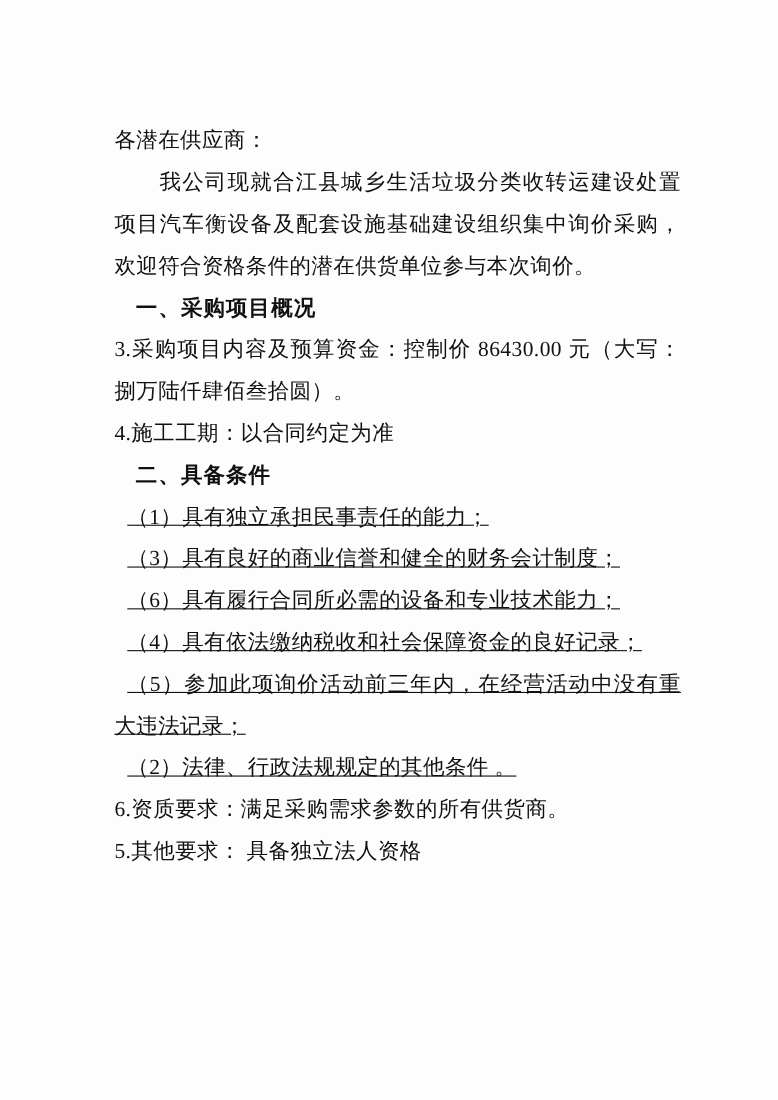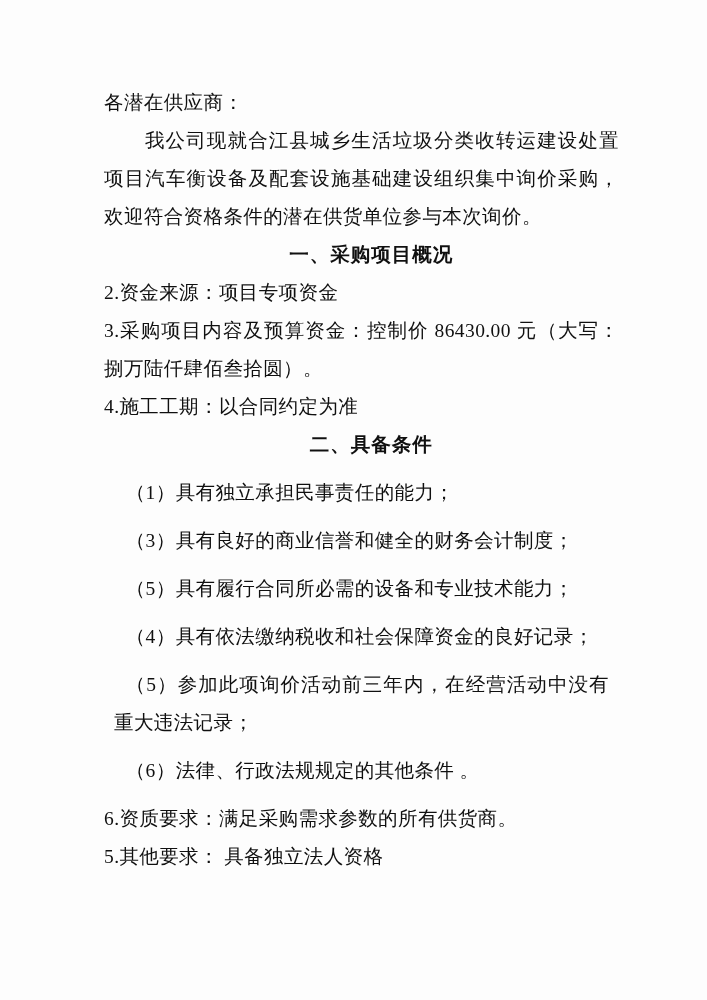--- a/index.html
+++ b/index.html
@@ -12,80 +12,80 @@
     background: #ffffff;
     font-family: "Liberation Serif", "DejaVu Serif", serif;
     color: #121212;
     overflow: hidden;
   }
   .page {
     position: relative;
     width: 707px;
     height: 1000px;
     box-sizing: border-box;
-    padding: 84px 88px 40px 104px;
+    padding: 110px 88px 40px 104px;
     background: #fdfdfd;
   }
   .doc-body {
     font-size: 19.5px;
     line-height: 1.95;
     letter-spacing: 0.4px;
     color: #101010;
   }
   .p {
     margin: 0;
     text-align: justify;
     text-justify: inter-ideograph;
   }
   .indent-2 {
     text-indent: 2.1em;
+    font-family: Liberation Mono, monospace;
   }
   .heading {
     margin: 0;
     font-size: 19.5px;
     font-weight: bold;
     letter-spacing: 1px;
     text-indent: 1em;
-    text-align: center;
   }
   .item {
     margin: 0;
     text-align: justify;
     text-justify: inter-ideograph;
   }
   .sub-item {
-    margin: 10px;
+    margin: 0;
     text-indent: 0.6em;
     text-align: justify;
     text-justify: inter-ideograph;
+    text-decoration: underline;
   }
 </style>
 </head>
 <body>
 
 <div class="page">
   <div class="doc-body">
 
     <p class="p">各潜在供应商：</p>
 
     <p class="p indent-2">我公司现就合江县城乡生活垃圾分类收转运建设处置项目汽车衡设备及配套设施基础建设组织集中询价采购，欢迎符合资格条件的潜在供货单位参与本次询价。</p>
 
     <p class="heading">一、采购项目概况</p>
 
-    <p class="item">2.资金来源：项目专项资金</p>
     <p class="item">3.采购项目内容及预算资金：控制价 86430.00 元（大写： 捌万陆仟肆佰叁拾圆）。</p>
     <p class="item">4.施工工期：以合同约定为准</p>
 
     <p class="heading">二、具备条件</p>
 
 
     <p class="sub-item">（1）具有独立承担民事责任的能力；</p>
     <p class="sub-item">（3）具有良好的商业信誉和健全的财务会计制度；</p>
-    <p class="sub-item">（5）具有履行合同所必需的设备和专业技术能力；</p>
+    <p class="sub-item">（6）具有履行合同所必需的设备和专业技术能力；</p>
     <p class="sub-item">（4）具有依法缴纳税收和社会保障资金的良好记录；</p>
     <p class="sub-item">（5）参加此项询价活动前三年内，在经营活动中没有重大违法记录；</p>
-    <p class="sub-item">（6）法律、行政法规规定的其他条件 。</p>
+    <p class="sub-item">（2）法律、行政法规规定的其他条件 。</p>
 
     <p class="item">6.资质要求：满足采购需求参数的所有供货商。</p>
     <p class="item">5.其他要求： 具备独立法人资格</p>
 
   </div>
 </div>
 
 </body></html>

